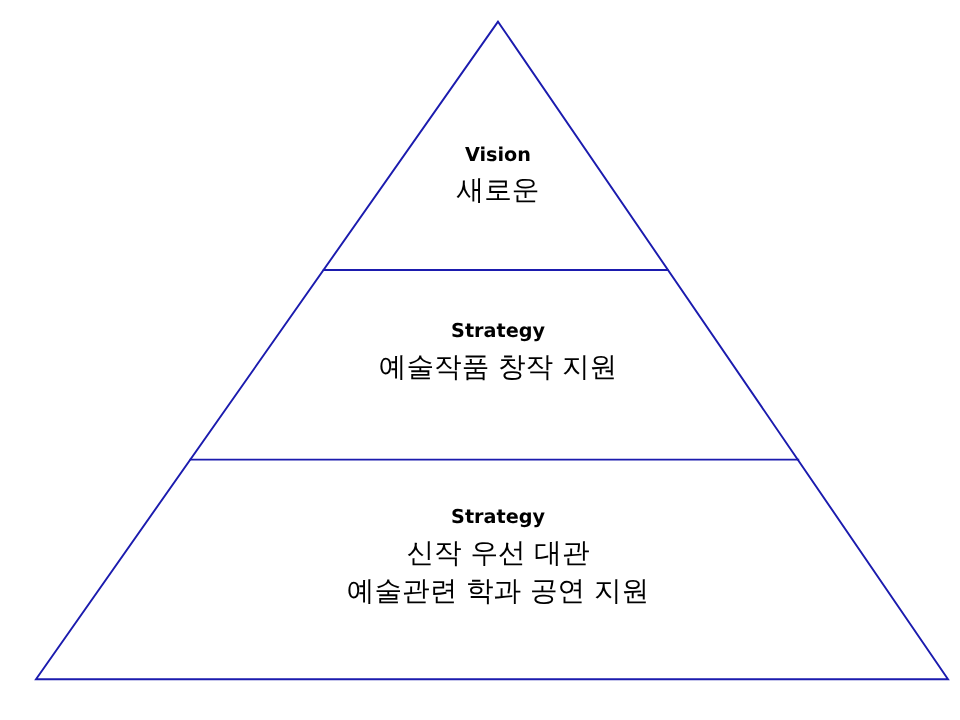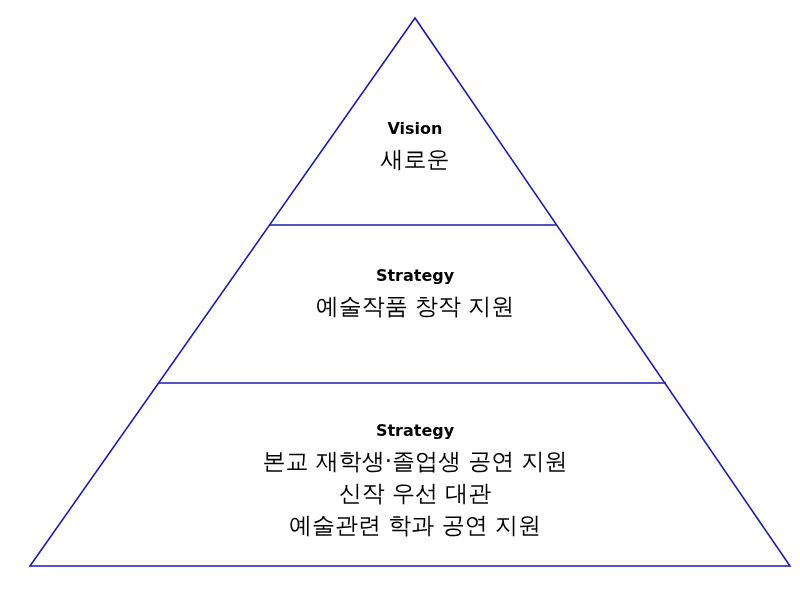--- a/index.html
+++ b/index.html
@@ -59,18 +59,17 @@
     <div class="level-line">새로운</div>
   </div>
 
   <div class="level-text mission-block">
     <div class="level-title">Strategy</div>
     <div class="level-line">예술작품 창작 지원</div>
   </div>
 
   <div class="level-text strategy-block">
     <div class="level-title">Strategy</div>
-    <div class="level-line">본교 재학생·졸업생 공연 지원</div>
     <div class="level-line">신작 우선 대관</div>
     <div class="level-line">예술관련 학과 공연 지원</div>
   </div>
 
 </div>
 
 </body></html>

